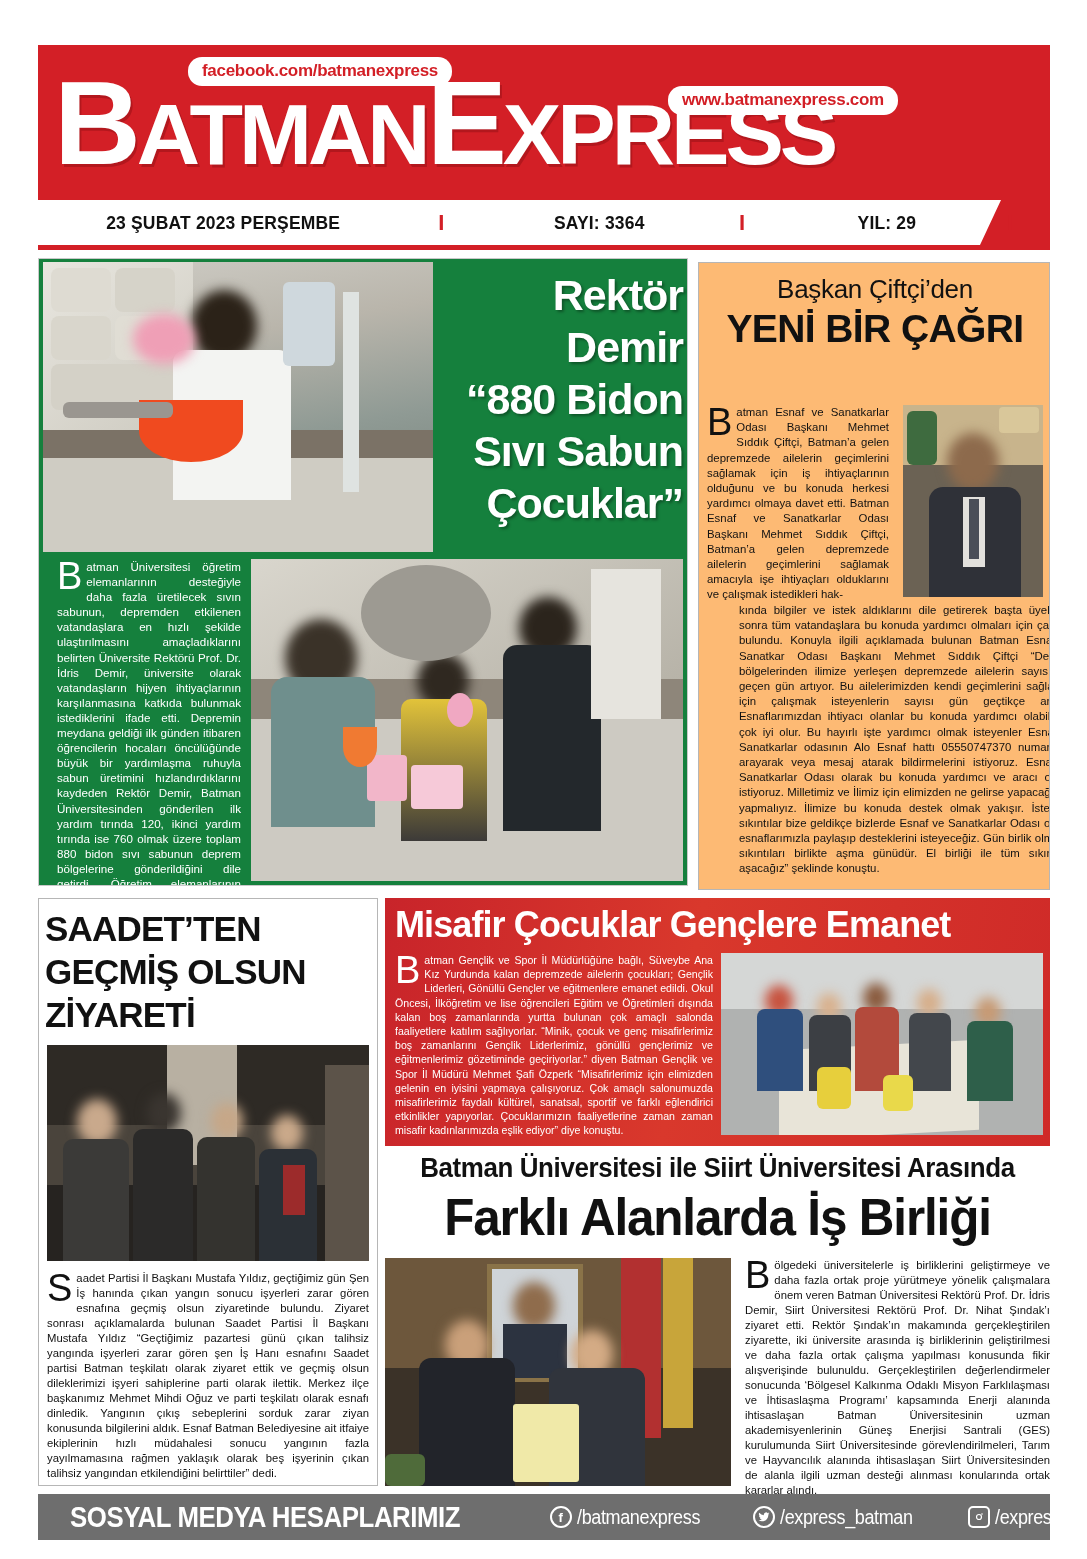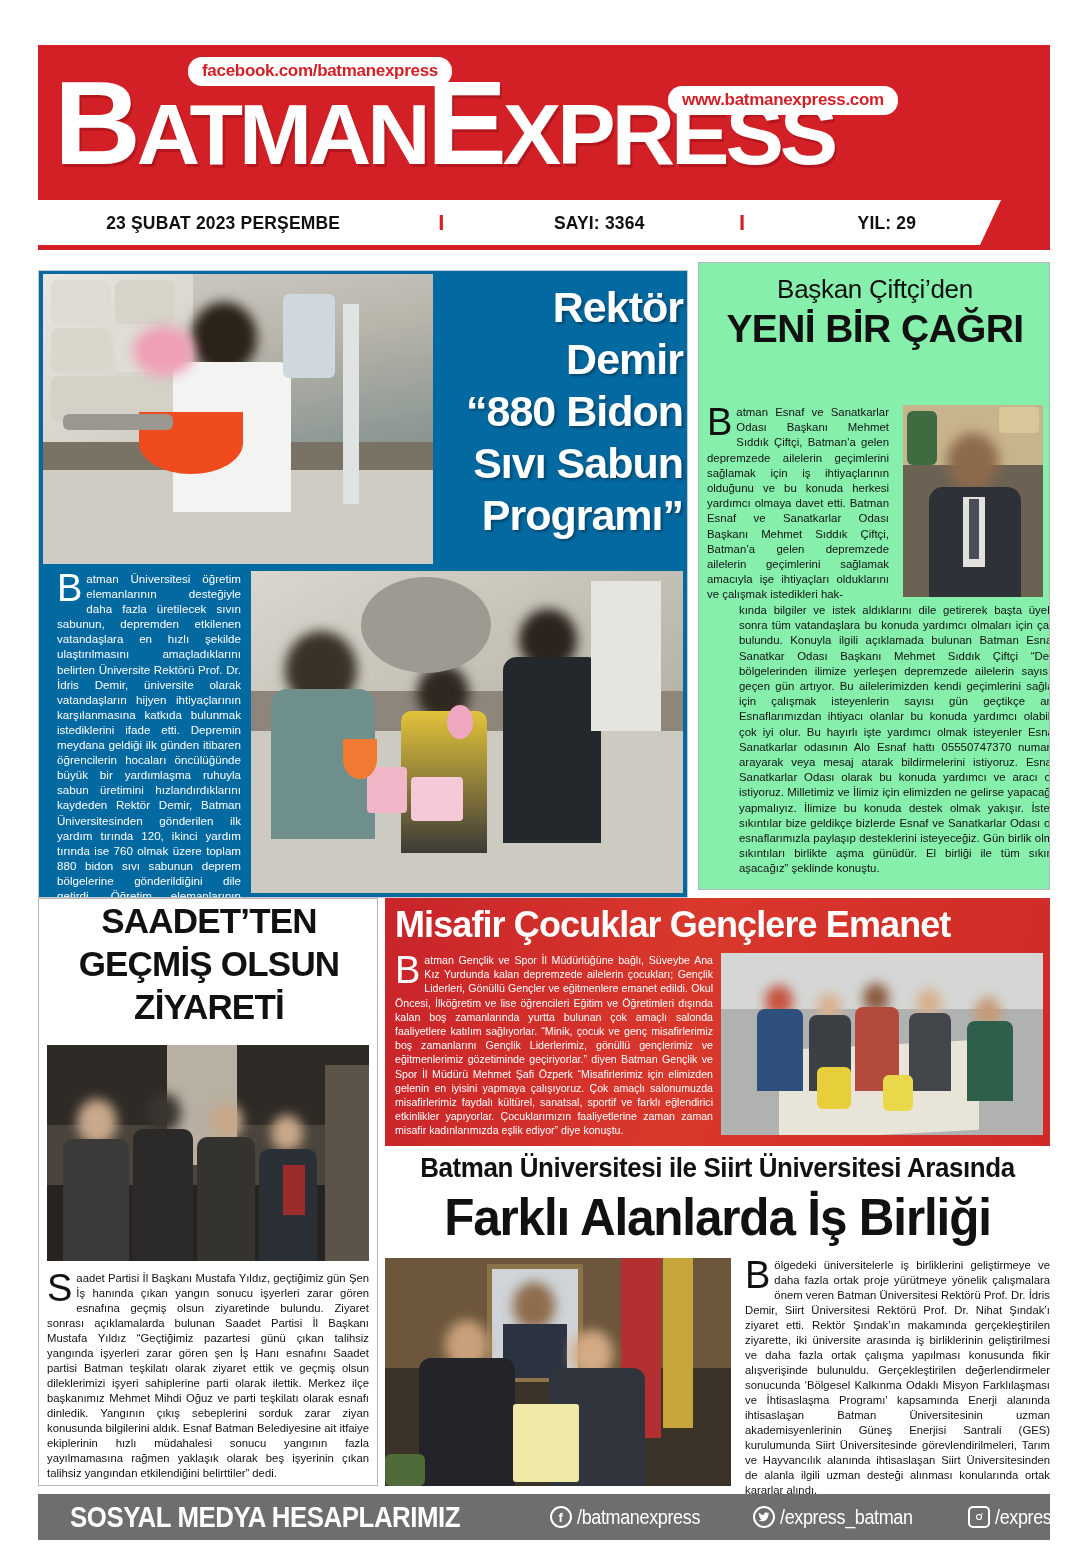--- a/index.html
+++ b/index.html
@@ -64,22 +64,22 @@
   .d1 { margin-left: 58px; }
   .d2 { margin-left: 96px; }
   .d3 { margin-left: 100px; }
   .d4 { margin-left: 92px; }
   .sep { color: #D31F26; font-weight: 700; font-size: 22px; margin-left: 78px; }
   .sep2 { color: #D31F26; font-weight: 700; font-size: 22px; margin-left: 80px; }
   .sep3 { color: #D31F26; font-weight: 700; font-size: 22px; margin-left: 78px; }
 
   
   .lead {
-    position: absolute; left: 38px; top: 270px; width: 650px; height: 628px;
-    background: #0369a1;
+    position: absolute; left: 38px; top: 258px; width: 650px; height: 628px;
+    background: #15803d;
     border: 1px solid #c9c9c9;
     overflow: hidden;
   }
   .lead-photo-top {
     position: absolute; left: 4px; top: 3px; width: 390px; height: 290px;
     background: linear-gradient(170deg,#cfcdc6 0%,#b9b5ab 30%,#8f9a94 60%,#6d7a72 100%);
     overflow: hidden;
   }
   .lead-photo-bottom {
     position: absolute; left: 212px; top: 300px; width: 432px; height: 322px;
@@ -105,21 +105,21 @@
   }
   .dropcap {
     float: left; font-size: 38px; line-height: 31px; font-weight: 400;
     padding-right: 4px; padding-top: 2px;
   }
   .dropcap-dark { color: #111; }
 
   
   .right-story {
     position: absolute; left: 698px; top: 262px; width: 352px; height: 628px;
-    background: #86efac; border: 1px solid #b6b6b6;
+    background: #fdba74; border: 1px solid #b6b6b6;
     overflow: hidden;
   }
   .rs-head {
     position: absolute; left: 8px; top: 10px; width: 336px;
     text-align: center; color: #111;
   }
   .rs-h1 { font-size: 26px; font-weight: 400; line-height: 33px; letter-spacing: -0.3px; }
   .rs-h2 { font-size: 28px; font-weight: 400; line-height: 35px; letter-spacing: -0.4px; }
   .rs-h3 { font-size: 39px; font-weight: 700; line-height: 46px; letter-spacing: -0.6px; }
   .rs-photo {
@@ -135,22 +135,22 @@
     position: absolute; left: 8px; top: 340px; width: 336px;
     font-size: 11.4px; line-height: 15.2px; color: #111; text-align: justify; margin-left: 32px;
   }
 
   
   .saadet {
     position: absolute; left: 38px; top: 898px; width: 340px; height: 588px;
     background: #ffffff; border: 1px solid #b6b6b6; overflow: hidden;
   }
   .saadet-head {
-    position: absolute; left: 6px; top: 0; width: 328px;
-    text-align: center; font-weight: 700; font-size: 35px;
+    position: absolute; left: 6px; top: 8px; width: 328px;
+    font-weight: 700; font-size: 35px;
     line-height: 43px; color: #111; letter-spacing: -0.8px;
   }
   .saadet-photo {
     position: absolute; left: 8px; top: 146px; width: 322px; height: 216px;
     background: linear-gradient(155deg,#6b5f52 0%,#4f4a44 28%,#3a3631 58%,#2a2724 100%);
     overflow: hidden;
   }
   .saadet-body {
     position: absolute; left: 8px; top: 372px; width: 322px;
     font-size: 11.3px; line-height: 15px; color: #111; text-align: justify;
@@ -276,21 +276,21 @@
       <div class="bar" style="left:96px;top:138px;width:104px;height:62px;background:#f04a1f;border-radius:0 0 50% 50%;"></div>
       <div class="bar" style="left:20px;top:140px;width:110px;height:16px;background:#9a9690;border-radius:6px;"></div>
       <div class="bar" style="left:240px;top:20px;width:52px;height:84px;background:#cfd8dd;border-radius:6px;"></div>
       <div class="bar" style="left:300px;top:30px;width:16px;height:200px;background:#dfe3e1;"></div>
     </div>
 
     <div class="lead-head">
       <div>Rektör Demir</div>
       <div>“880 Bidon</div>
       <div>Sıvı Sabun</div>
-      <div>Programı”</div>
+      <div>Çocuklar”</div>
     </div>
 
     <div class="lead-caption">Batman Üniversitesi Teknik Bilimler Meslek Yüksekokulu Kimya Teknolojisi Programı öğrencilerinin bölüm akademisyenleri öncülüğünde ürettikleri ve deprem bölgelerine gönderilen sıvı sabun, öğretim elemanlarının da atölyedeki üretime yaptıkları destekle daha fazla üretilerek deprem bölgelerine gönderilmeye devam edecek.</div>
 
     <div class="lead-body"><span class="dropcap">B</span><span>atman Üniversitesi öğretim elemanlarının desteğiyle daha fazla üretilecek sıvın sabunun, depremden etkilenen vatandaşlara en hızlı şekilde ulaştırılmasını amaçladıklarını belirten Üniversite Rektörü Prof. Dr. İdris Demir, üniversite olarak vatandaşların hijyen ihtiyaçlarının karşılanmasına katkıda bulunmak istediklerini ifade etti. Depremin meydana geldiği ilk günden itibaren öğrencilerin hocaları öncülüğünde büyük bir yardımlaşma ruhuyla sabun üretimini hızlandırdıklarını kaydeden Rektör Demir, Batman Üniversitesinden gönderilen ilk yardım tırında 120, ikinci yardım tırında ise 760 olmak üzere toplam 880 bidon sıvı sabunun deprem bölgelerine gönderildiğini dile getirdi. Öğretim elemanlarının desteğiyle üretimin hızla artırılacağını vurgulayan Rektör Demir, destekte bulunan tüm öğretim elemanlarına teşekkür etti.</span></div>
 
     <div class="lead-photo-bottom">
       <div class="bar" style="left:0;top:0;width:432px;height:120px;background:linear-gradient(150deg,#d9d6cd,#b7b3a8);"></div>
       <div class="bar" style="left:0;top:120px;width:432px;height:40px;background:#8e867a;"></div>
       <div class="bar" style="left:0;top:160px;width:432px;height:162px;background:#cdcac2;"></div>

